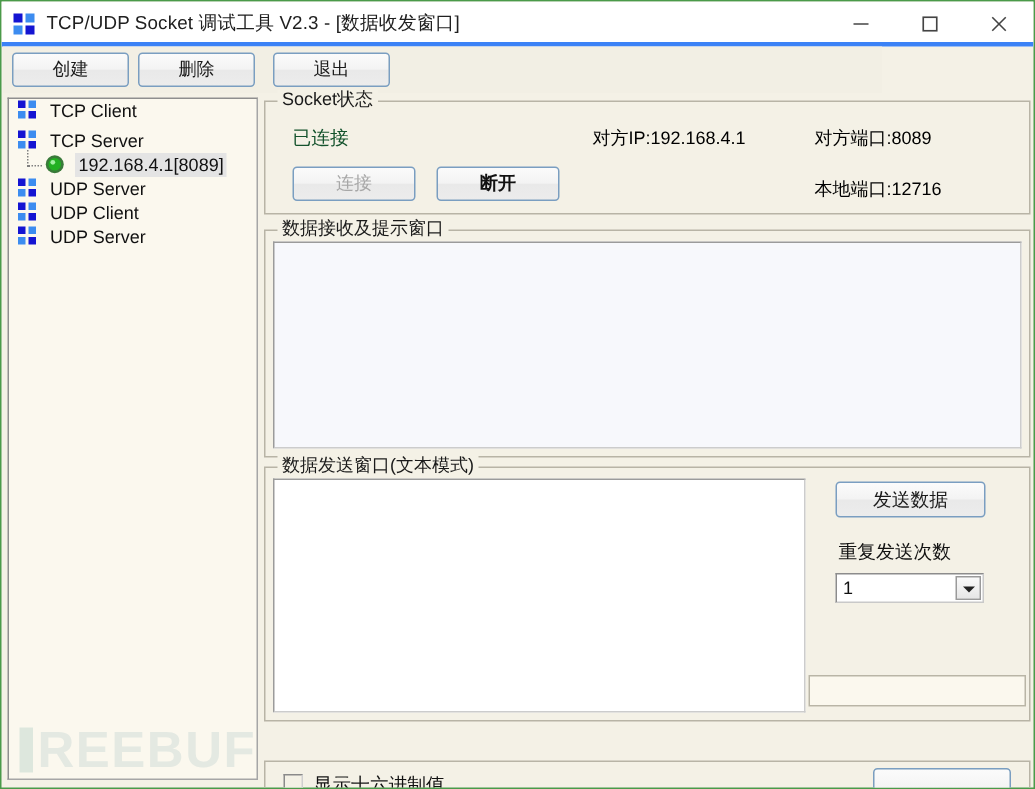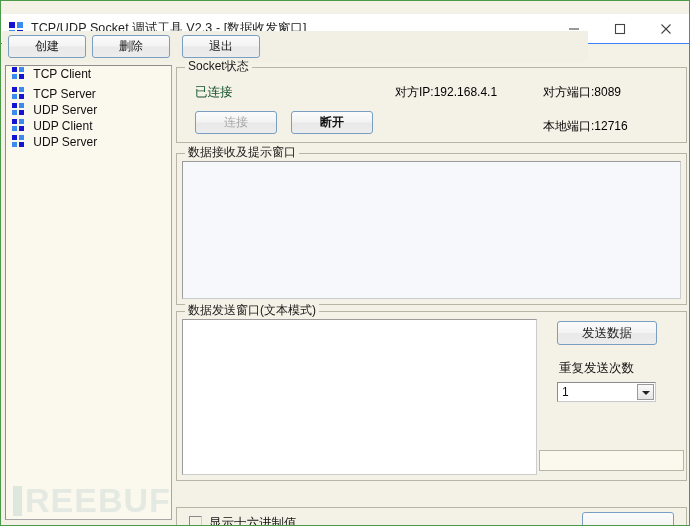--- a/index.html
+++ b/index.html
@@ -28,23 +28,22 @@
     overflow: hidden;
   }
 
   
   #title-bar {
     position: absolute;
     left: 0; top: 0;
     width: 688px;
     height: 30px;
     background: #ffffff;
-    border-bottom: 1px solid #3b82f6;
-    box-sizing: border-box;
-    margin-top: 13px;
+    border-bottom: 3px solid #3b82f6;
+    box-sizing: border-box;
   }
   #app-icon {
     position: absolute;
     left: 8px; top: 8px;
     width: 15px; height: 15px;
   }
   .sq { position: absolute; width: 6px; height: 6px; }
   #title-text {
     position: absolute;
     left: 30px; top: 6px;
@@ -400,20 +399,31 @@
     <div class="tree-row tree-root" style="margin-top:4px;">
       <span class="node-icon">
         <span class="sq" style="left:0;top:0;background:#1414d2;"></span>
         <span class="sq" style="left:7px;top:0;background:#3c8cf0;"></span>
         <span class="sq" style="left:0;top:7px;background:#3c8cf0;"></span>
         <span class="sq" style="left:7px;top:7px;background:#1414d2;"></span>
       </span>
       <span class="tree-label">TCP Server</span>
     </div>
 
+    <div class="tree-row tree-child">
+      <span class="tree-elbow"></span>
+      <span class="green-dot">
+        <svg width="13" height="13" viewBox="0 0 13 13">
+          <circle cx="6.5" cy="6.5" r="6" fill="#3a7a3a"></circle>
+          <circle cx="6.5" cy="6.5" r="4.2" fill="#22b022"></circle>
+          <circle cx="5.2" cy="5.2" r="1.6" fill="#9ff09f"></circle>
+        </svg>
+      </span>
+      <span class="tree-label selected">192.168.4.1[8089]</span>
+    </div>
 
     <div class="tree-row tree-root">
       <span class="node-icon">
         <span class="sq" style="left:0;top:0;background:#1414d2;"></span>
         <span class="sq" style="left:7px;top:0;background:#3c8cf0;"></span>
         <span class="sq" style="left:0;top:7px;background:#3c8cf0;"></span>
         <span class="sq" style="left:7px;top:7px;background:#1414d2;"></span>
       </span>
       <span class="tree-label">UDP Server</span>
     </div>

